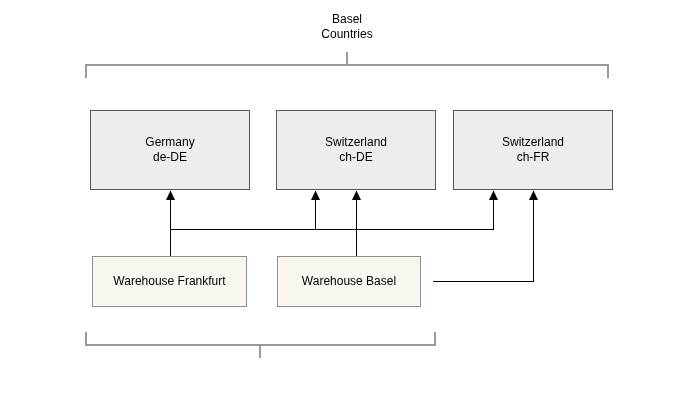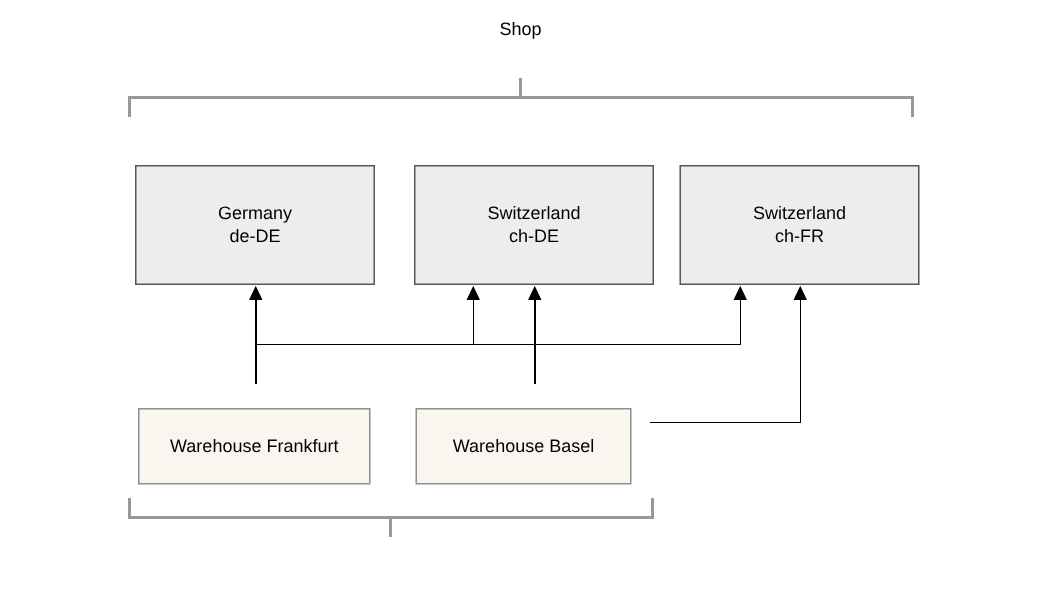--- a/index.html
+++ b/index.html
@@ -7,21 +7,21 @@
     position:relative;width:691px;height:401px;background:var(--background,#fff);
     font-family:"Liberation Sans",sans-serif;color:var(--text,#000);overflow:hidden;
   }
   .wires{position:absolute;left:0;top:0;width:691px;height:401px;pointer-events:none;}
   .box{
     position:absolute;box-sizing:border-box;border:1px solid;
     display:flex;flex-direction:column;align-items:center;justify-content:center;
     font-size:12px;line-height:15px;text-align:center;
   }
   .country{background:var(--country-fill,#ededed);border-color:var(--country-border,#565656);}
-  .warehouse{background:var(--warehouse-fill,#f8f6ee);border-color:var(--warehouse-border,#8f8f8f);margin-top:16px;}
+  .warehouse{background:var(--warehouse-fill,#f8f6ee);border-color:var(--warehouse-border,#8f8f8f);}
   .box-germany{left:90px;top:110px;width:160px;height:80px;}
   .box-ch-de{left:276px;top:110px;width:160px;height:80px;}
   .box-ch-fr{left:453px;top:110px;width:160px;height:80px;}
   .box-frankfurt{left:92px;top:256px;width:155px;height:51px;}
   .box-basel{left:277px;top:256px;width:144px;height:51px;}
   .group-label{
     position:absolute;font-size:12px;line-height:15px;text-align:center;
   }
   .label-top{left:277px;top:12px;width:140px;}
   .label-bottom{left:189px;top:366px;width:140px;}
@@ -51,21 +51,22 @@
     <g fill="#000000" stroke="none">
       <path d="M170.5,190.5 L166,200 L175,200 Z"></path>
       <path d="M315.5,190.5 L311,200 L320,200 Z"></path>
       <path d="M356.5,190.5 L352,200 L361,200 Z"></path>
       <path d="M493.5,190.5 L489,200 L498,200 Z"></path>
       <path d="M533.5,190.5 L529,200 L538,200 Z"></path>
     </g>
   </svg>
 
   <div class="group-label label-top">
-    <div>Shop</div>
+    <div>Basel</div>
+    <div>Countries</div>
   </div>
 
   <div class="box country box-germany">
     <div>Germany</div>
     <div>de-DE</div>
   </div>
   <div class="box country box-ch-de">
     <div>Switzerland</div>
     <div>ch-DE</div>
   </div>

